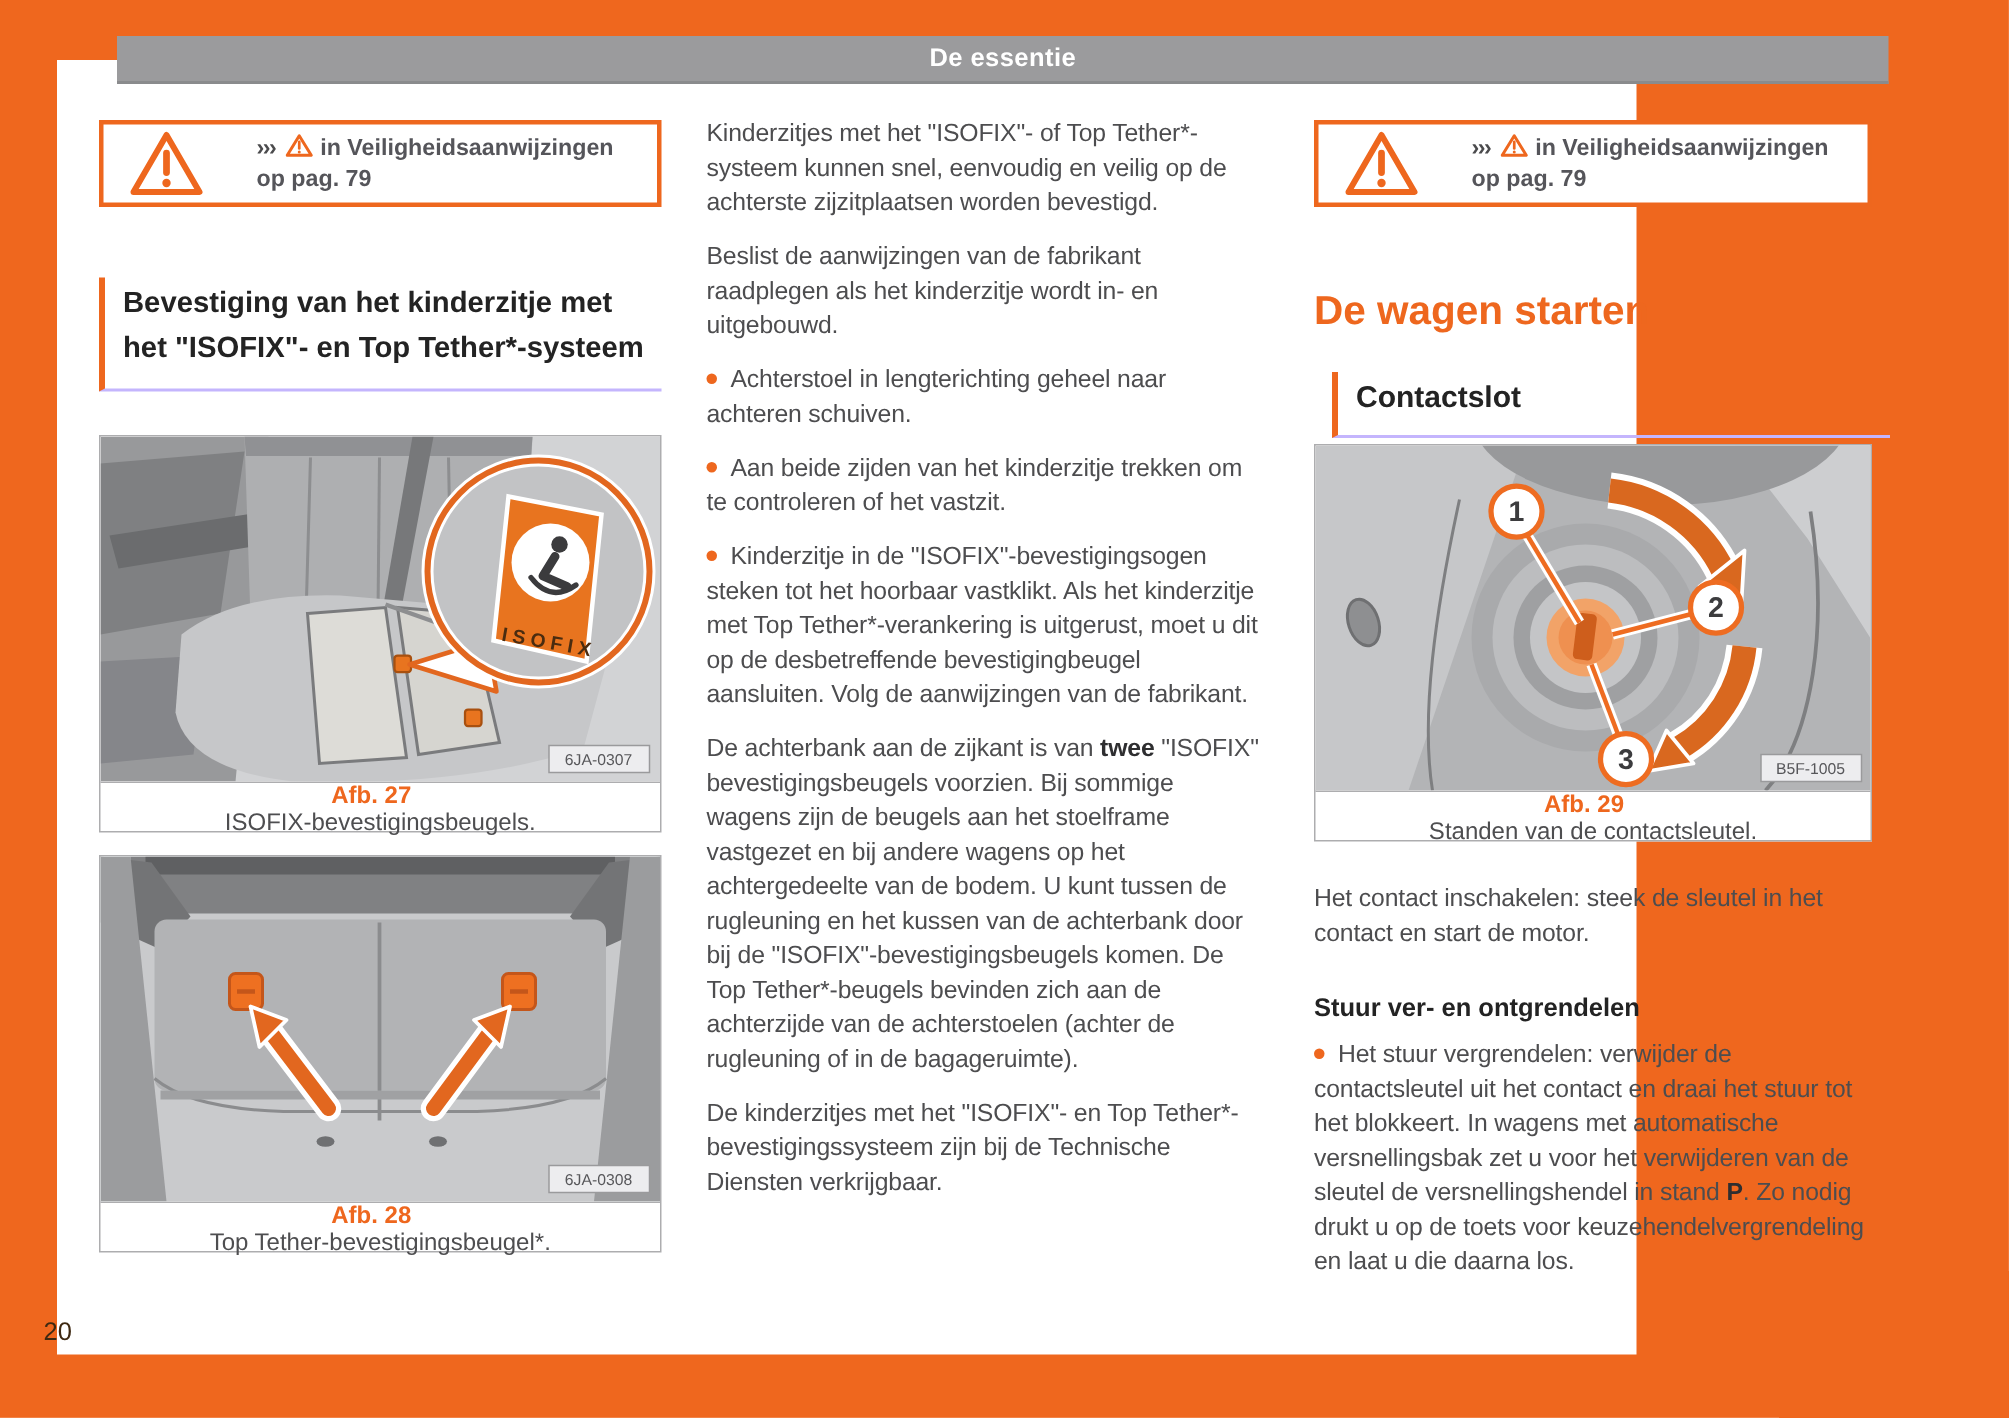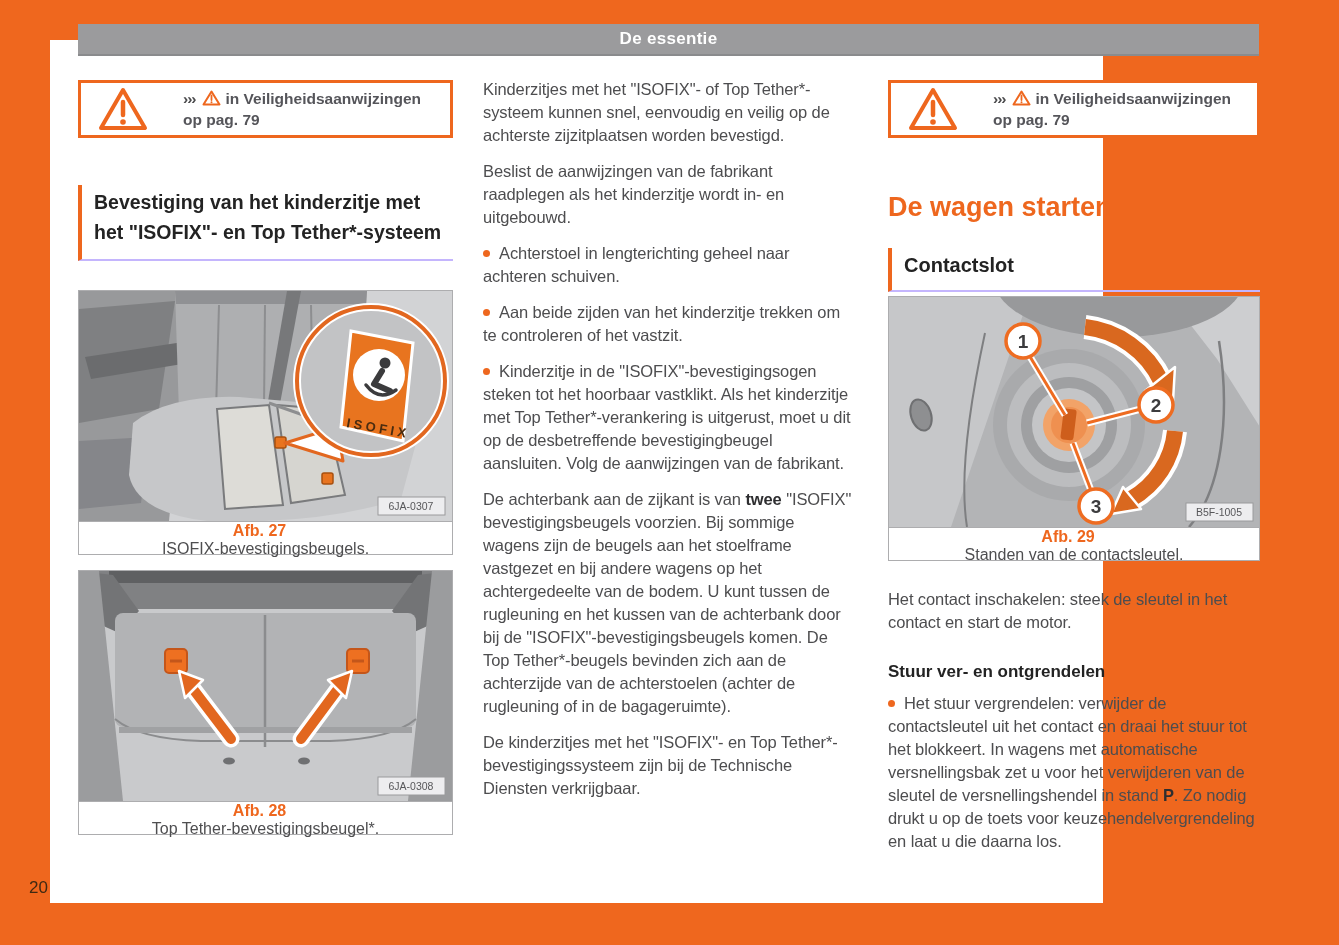--- a/index.html
+++ b/index.html
@@ -1,18 +1,18 @@
 <!DOCTYPE html>
 <html><head>
 <meta charset="utf-8">
 <style>
   html,body{margin:0;padding:0;background:#EF671E;}
   .canvas{position:relative;width:1339px;height:945px;background:#EF671E;overflow:hidden;
           font-family:"Liberation Sans",sans-serif;padding-left:39px;-webkit-font-smoothing:antialiased;}
-  .page{position:absolute;left:50px;top:40px;width:1053px;height:863px;background:#ffffff;}
+  .page{position:absolute;left:38px;top:40px;width:1053px;height:863px;background:#ffffff;}
   .header-bar{position:absolute;left:78px;top:24px;width:1181px;height:30px;background:#9B9B9D;
           border-bottom:2px solid #8A8B8D;display:flex;align-items:center;justify-content:center;z-index:6;}
   .header-bar span{color:#ffffff;font-weight:bold;font-size:17px;letter-spacing:.3px;}
   .page-number{position:absolute;left:14px;top:878px;width:34px;text-align:right;
           font-weight:normal;font-size:17px;color:#3E2912;z-index:7;}
   .col{position:absolute;top:0;height:863px;}
   .col1{left:28px;width:375px;}
   .col2{left:433px;width:372px;}
   .col3{left:838px;width:372px;}
   
@@ -199,21 +199,21 @@
           <span class="refs">›››</span><svg class="smalltri" width="19" height="16" viewBox="0 0 19 16">
               <polygon points="9.5,1.5 17.5,14.5 1.5,14.5" fill="#ffffff" stroke="#EE671E" stroke-width="2" stroke-linejoin="round"></polygon>
               <line x1="9.5" y1="5.5" x2="9.5" y2="10" stroke="#EE671E" stroke-width="1.8" stroke-linecap="round"></line>
               <circle cx="9.5" cy="12.3" r="1" fill="#EE671E"></circle>
             </svg><span>in Veiligheidsaanwijzingen op pag. 79</span>
         </div>
       </div>
 
       <div class="chapter-title">De wagen starten</div>
 
-      <div class="sec-heading" style="top:208px;width:372px;font-size:20px;padding-bottom:10px;">Contactslot</div>
+      <div class="sec-heading" style="top:208px;width:372px;font-size:20px;padding-bottom:10px;margin-left:12px;">Contactslot</div>
 
       <div class="figure" style="top:256px;width:372px;">
         <div class="figimg">
           <svg width="371" height="230" viewBox="0 0 371 230">
             <rect x="0" y="0" width="371" height="230" fill="#B3B4B6"></rect>
             <polygon points="280,0 371,0 371,130 328,62" fill="#CDCED0"></polygon>
             <polygon points="0,0 140,0 62,230 0,230" fill="#C6C7C9"></polygon>
             <ellipse cx="230" cy="-18" rx="125" ry="58" fill="#98999B"></ellipse>
             <path d="M330,44 C342,120 332,195 300,230" stroke="#7E7F81" stroke-width="2.5" fill="none"></path>
             <path d="M96,36 C80,110 70,180 78,230" stroke="#7E7F81" stroke-width="2" fill="none"></path>

